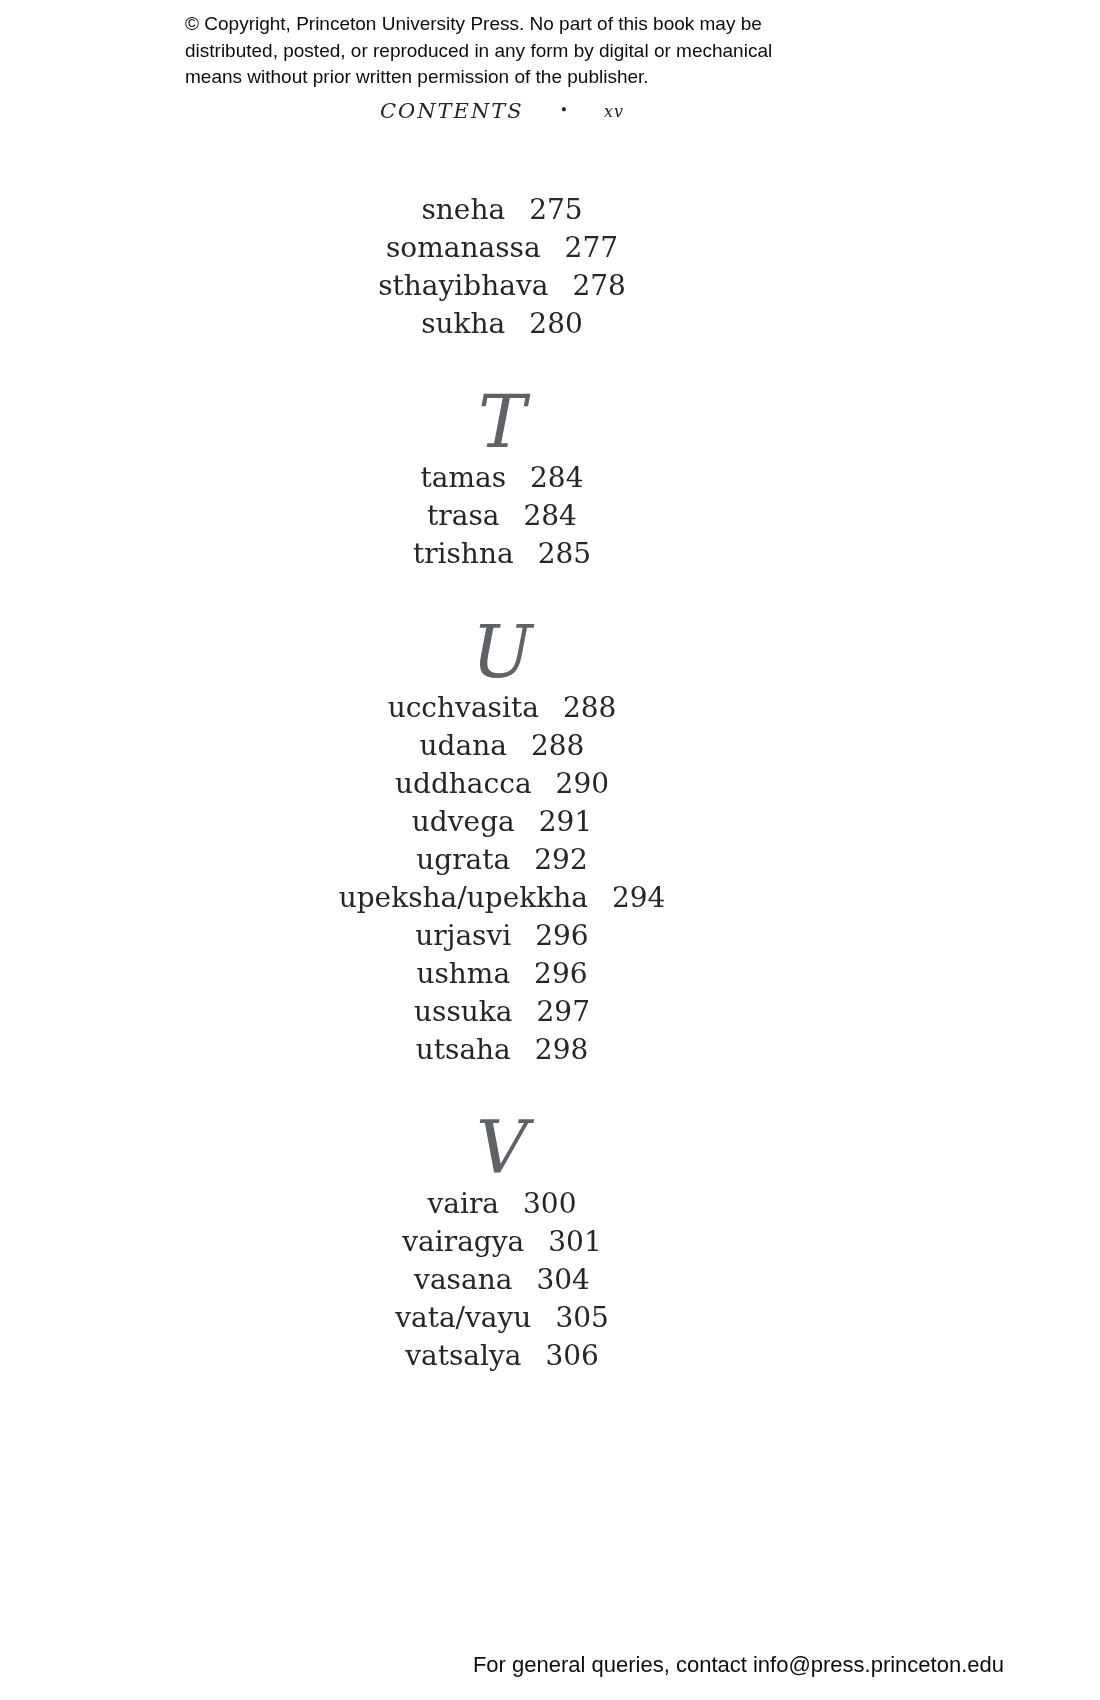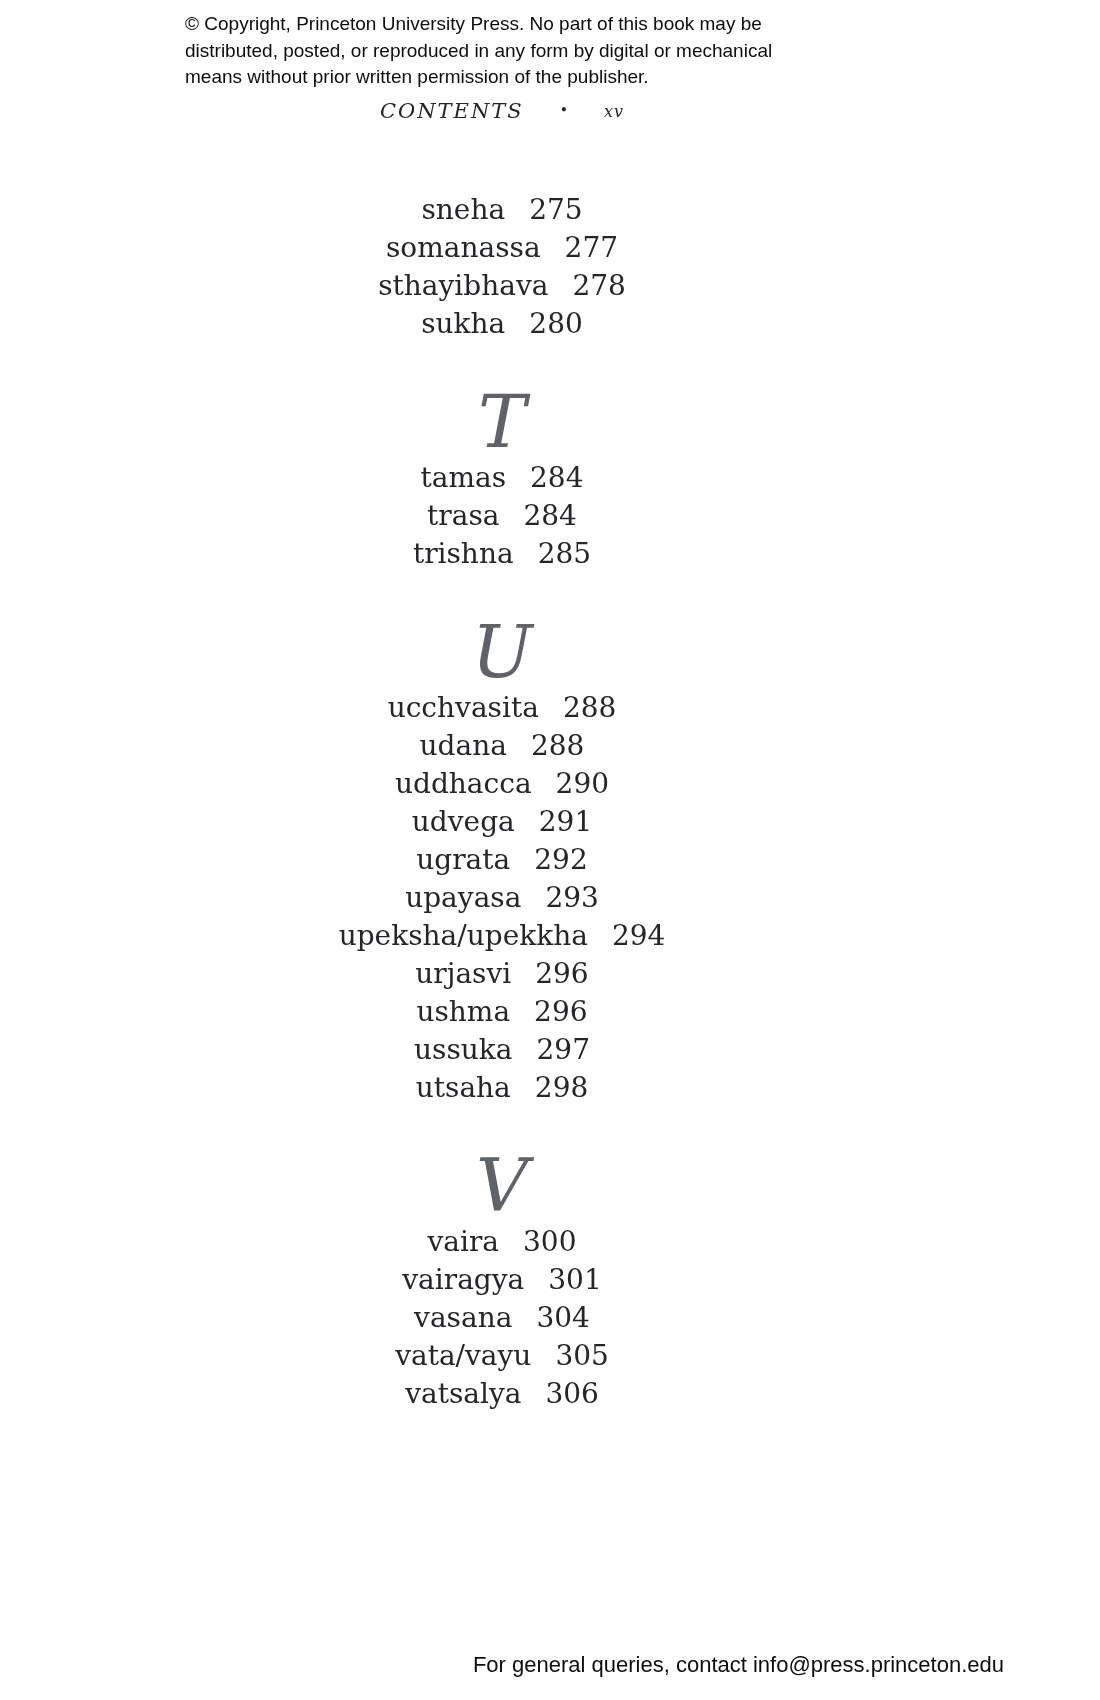--- a/index.html
+++ b/index.html
@@ -114,24 +114,20 @@
         </div>
         <div class="entry">
           <span class="term">udvega</span>
           <span class="num">291</span>
         </div>
         <div class="entry">
           <span class="term">ugrata</span>
           <span class="num">292</span>
         </div>
         <div class="entry">
-          <span class="term">upayasa</span>
-          <span class="num">293</span>
-        </div>
-        <div class="entry">
           <span class="term">upeksha/upekkha</span>
           <span class="num">294</span>
         </div>
         <div class="entry">
           <span class="term">urjasvi</span>
           <span class="num">296</span>
         </div>
         <div class="entry">
           <span class="term">ushma</span>
           <span class="num">296</span>

